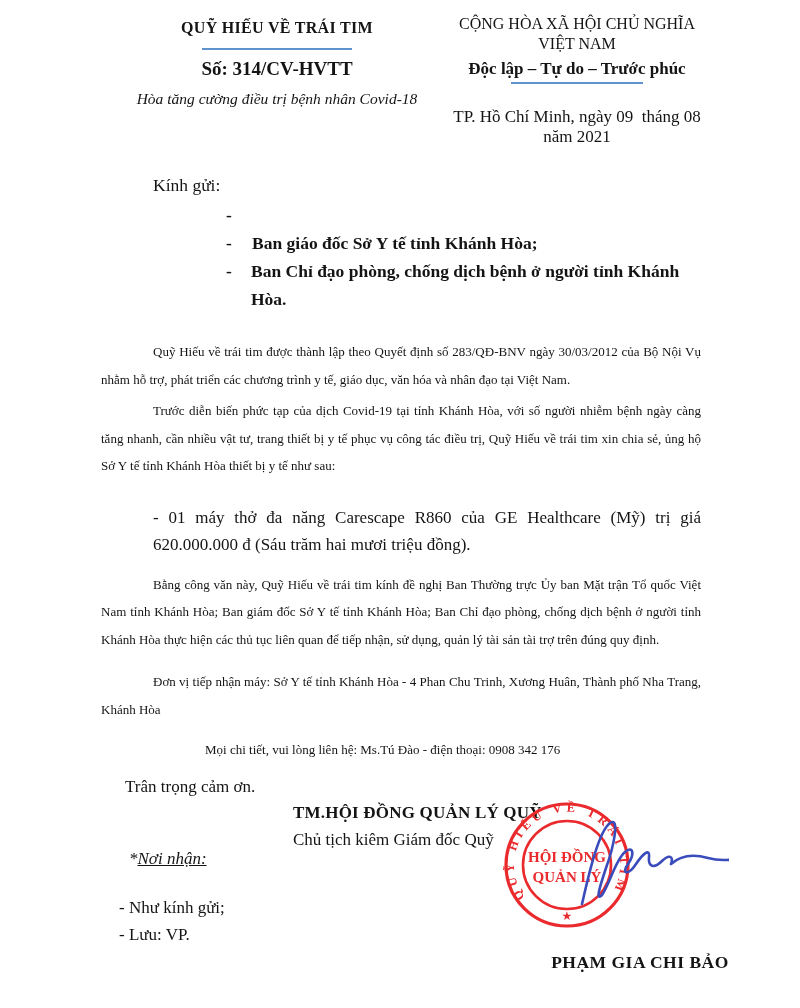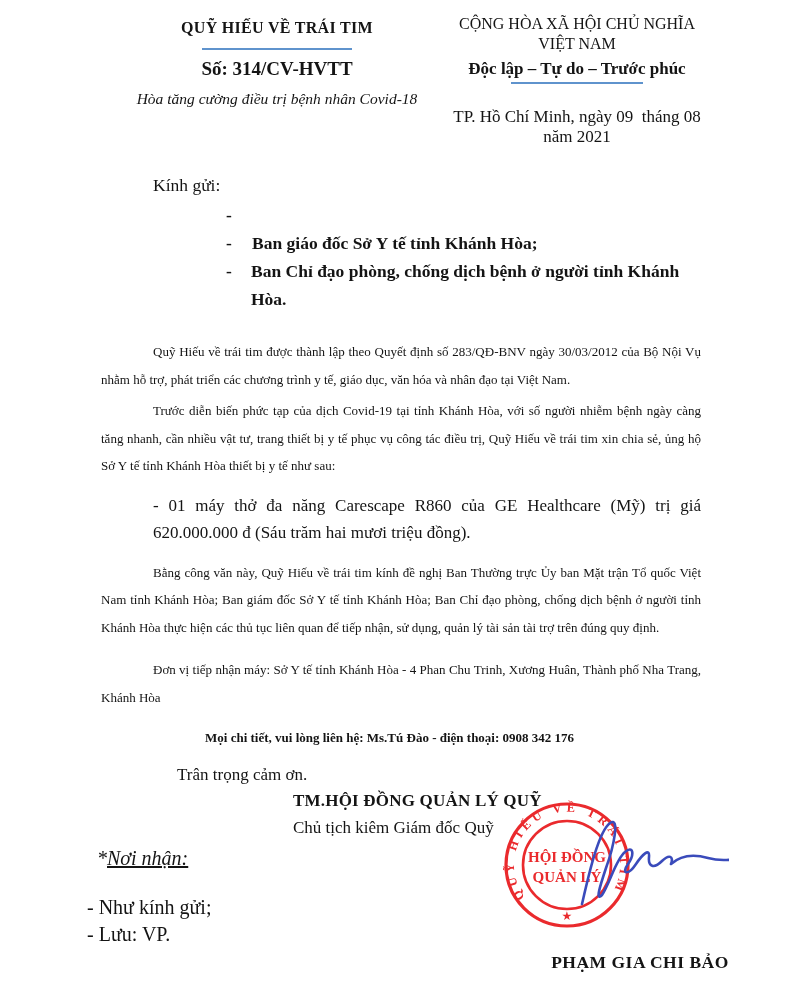--- a/index.html
+++ b/index.html
@@ -26,35 +26,35 @@
   
   .salutation { font-size:17.5px; margin:28px 0 0 52px; }
   .recipients { margin-top:5px; }
   .rcpt { display:flex; margin-left:125px; font-weight:bold; font-size:17.5px; line-height:28px; }
   .rcpt .dash { width:26px; }
   p.body-para {
     font-size:13px; line-height:27.5px; text-align:justify; text-indent:52px;
   }
   .p1 { margin-top:25px; }
   .p2 { margin-top:4px; }
-  .donation { margin-top:12px; margin-left:52px; text-indent:0; font-size:17px; line-height:27.5px; text-align:justify; }
+  .donation { margin-top:24px; margin-left:52px; text-indent:0; font-size:17px; line-height:27.5px; text-align:justify; }
   .p3 { margin-top:12px; }
   .p4 { margin-top:15px; }
-  .p5 { margin-top:13px; text-indent:0; margin-left:52px;font-weight:bold; }
-  .closing { margin-top:13px; margin-left:76px; font-size:17px; }
+  .p5 { margin-top:13px; text-indent:0; margin-left:52px; }
+  .closing { margin-top:13px; margin-left:24px; font-size:17px; }
   
   .sig-block { width:360px; margin:6px 48px 0 auto; text-align:left;font-family:Liberation Serif, serif; }
   .sig-authority { font-size:17px; font-weight:bold; letter-spacing:.2px; }
   .sig-position { font-size:17px; margin-top:7px; }
   .stamp-wrap { position:absolute; left:430px; top:799px; width:132px; height:132px; }
   .signature-wrap { position:absolute; left:493px; top:812px; width:200px; height:100px; }
   .signer-name { position:absolute; left:444px; top:952px; width:250px; text-align:center;
                  font-size:17.5px; font-weight:bold; letter-spacing:.5px; }
   
-  .footer { position:absolute; left:16px; top:845px; font-size:20px; line-height:27px; }
+  .footer { position:absolute; left:48px; top:845px; font-size:17px; line-height:27px; }
   .footer-label { font-style:italic; margin-left:10px; }
   .footer-label .u { text-decoration:underline; }
   .footer-items { margin-top:22px; }
 </style>
 </head>
 <body>
 
 <div class="page">
 
   <div class="header">

